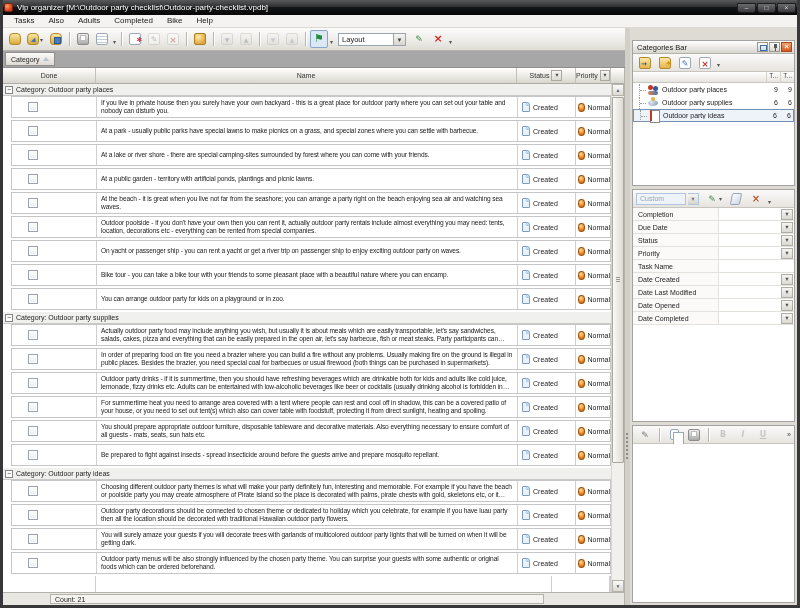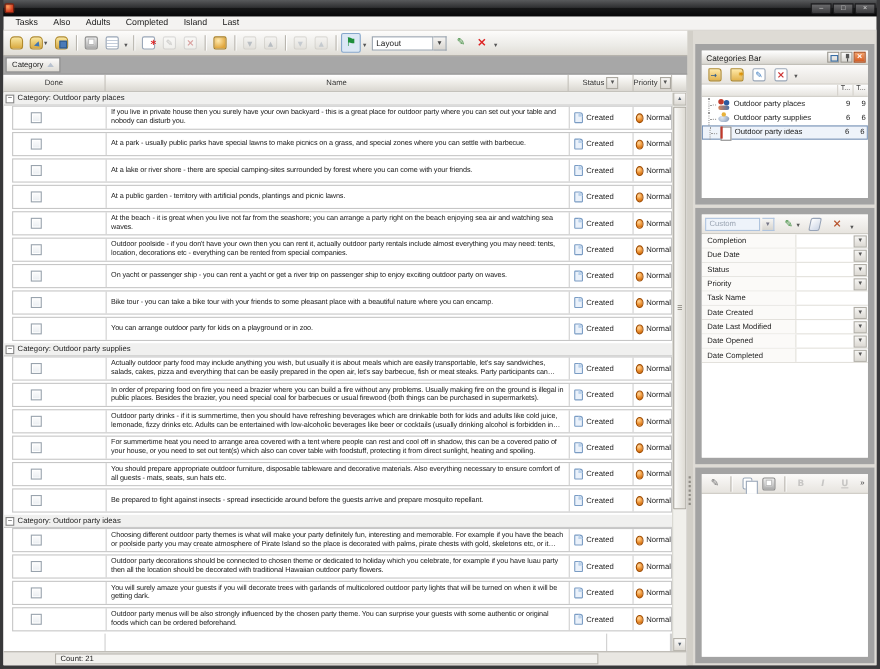--- a/index.html
+++ b/index.html
@@ -117,21 +117,21 @@
   .sb-up{top:0}.sb-down{bottom:0}
   .sb-thumb{position:absolute;left:0;top:13px;width:12px;height:72%;background:linear-gradient(90deg,#fafaf8,#dedbd4);
     border:1px solid #aaa79f;border-radius:1px}
   .sb-thumb::after{content:"";position:absolute;left:3px;right:3px;top:50%;height:5px;margin-top:-3px;
     background:repeating-linear-gradient(#9a978f 0 1px,transparent 1px 2px)}
   
   .tfoot{height:13px;flex:none;background:#e9e7e2;border-top:1px solid #b5b2ab;position:relative}
   .count-box{position:absolute;left:47px;top:1px;width:494px;height:10px;background:#f4f3f0;border:1px solid #b5b2ab;
     font-size:7px;line-height:9px;padding-left:4px;color:#222}
   
-  .panel{border:6px solid #a3a3a3;background:#f0eeea;display:flex;flex-direction:column}
+  .panel{border:1px solid #a3a3a3;background:#f0eeea;display:flex;flex-direction:column}
   .p-cats{height:146px}.p-filters{height:233px}.p-note{flex:1}
   .panel-hd{height:13px;flex:none;background:linear-gradient(#ffffff,#d9d6d0);border-bottom:1px solid #b5b2ab;
     display:flex;align-items:center;padding:0 2px 0 4px;gap:1px}
   .panel-title{flex:1;font-size:7.5px;color:#222}
   .pbtn{width:11px;height:10px;background:linear-gradient(#fdfdfd,#d8d6d0);border:1px solid #9a978f;position:relative}
   .pb-restore::after{content:"";position:absolute;left:2px;top:2px;width:5px;height:4px;border:1px solid #3a6ea5}
   .pb-pin::before{content:"";position:absolute;left:4px;top:1px;width:3px;height:4px;background:#555}
   .pb-pin::after{content:"";position:absolute;left:5px;top:5px;width:1px;height:3px;background:#555}
   .pb-close{background:linear-gradient(#f5a26b,#d4591f);border-color:#a84a1a}
   .pb-close::after{content:"×";position:absolute;left:0;right:0;top:-1px;text-align:center;font-size:8px;color:#fff;font-weight:700}
@@ -162,35 +162,36 @@
   .f-label{width:86px;flex:none;padding-left:5px;border-right:1px solid #e3e1dc;white-space:nowrap;overflow:hidden;background:#fbfaf8;height:100%;display:flex;align-items:center}
   .f-val{flex:1;height:100%}
   .f-drop{width:12px;height:11px;margin-right:1px;flex:none;background:linear-gradient(#f6f5f3,#dcd9d3);border:1px solid #b0ada6;font-size:5.5px;line-height:9px;text-align:center;color:#555}
   .chev{margin-left:auto;font-size:7px;color:#444;line-height:8px;text-align:center}
 </style>
 </head>
 <body>
 
 <div class="titlebar">
   <span class="app-icon"></span>
+  <span>Vip organizer [M:\Outdoor party checklist\Outdoor-party-checklist.vpdb]</span>
   <span class="win-ctrls">
     <span class="wbtn">–</span>
     <span class="wbtn">□</span>
     <span class="wbtn">×</span>
   </span>
 </div>
 
 <div class="menubar">
   <span id="menu-items" style="display:flex">
       <span class="menu-item">Tasks</span>
       <span class="menu-item">Also</span>
       <span class="menu-item">Adults</span>
       <span class="menu-item">Completed</span>
-      <span class="menu-item">Island</span>
-      <span class="menu-item">Last</span>
+      <span class="menu-item">Bike</span>
+      <span class="menu-item">Help</span>
     </span>
 </div>
 
 <div class="main">
   <div class="left-col">
     <div class="toolbar">
       <span id="tb-left" style="display:flex;align-items:center;gap:1px">
           <span class="tbtn">
             <span class="ic i-new-database-icon"></span>
           </span>

